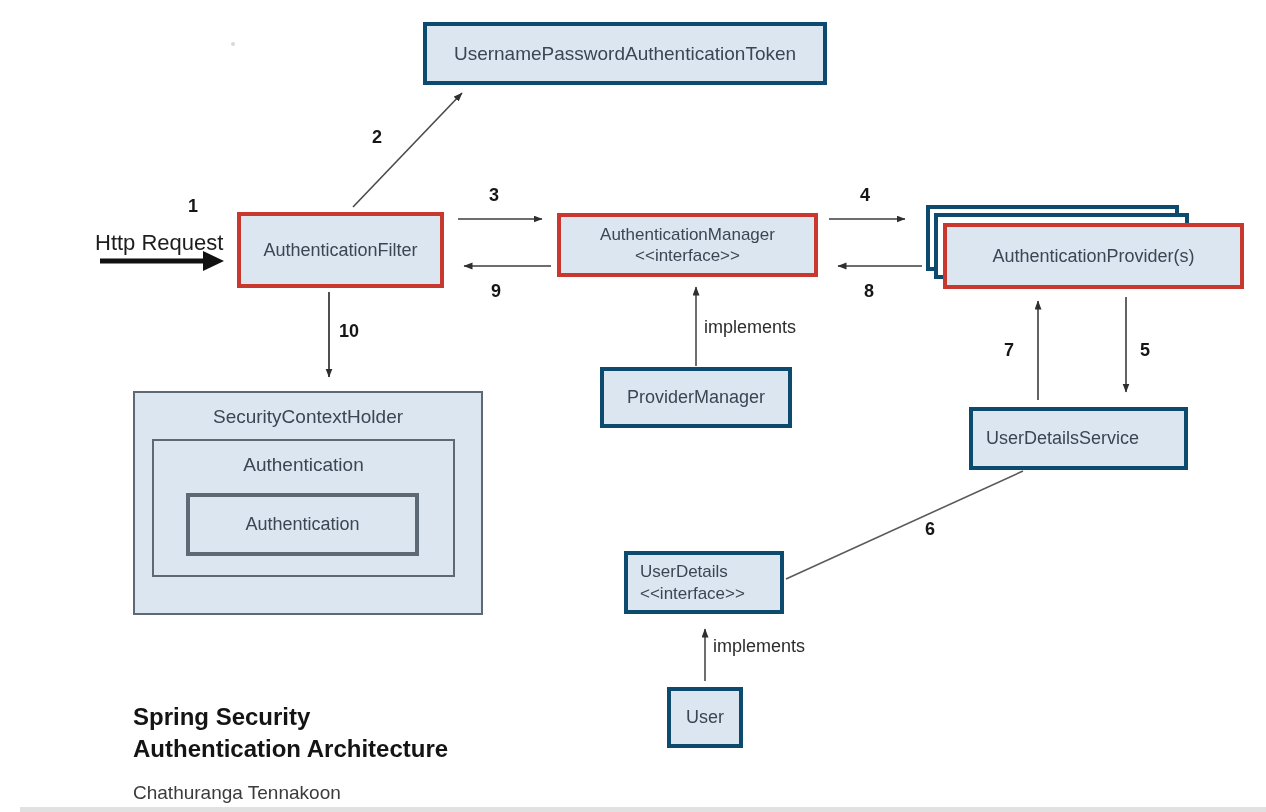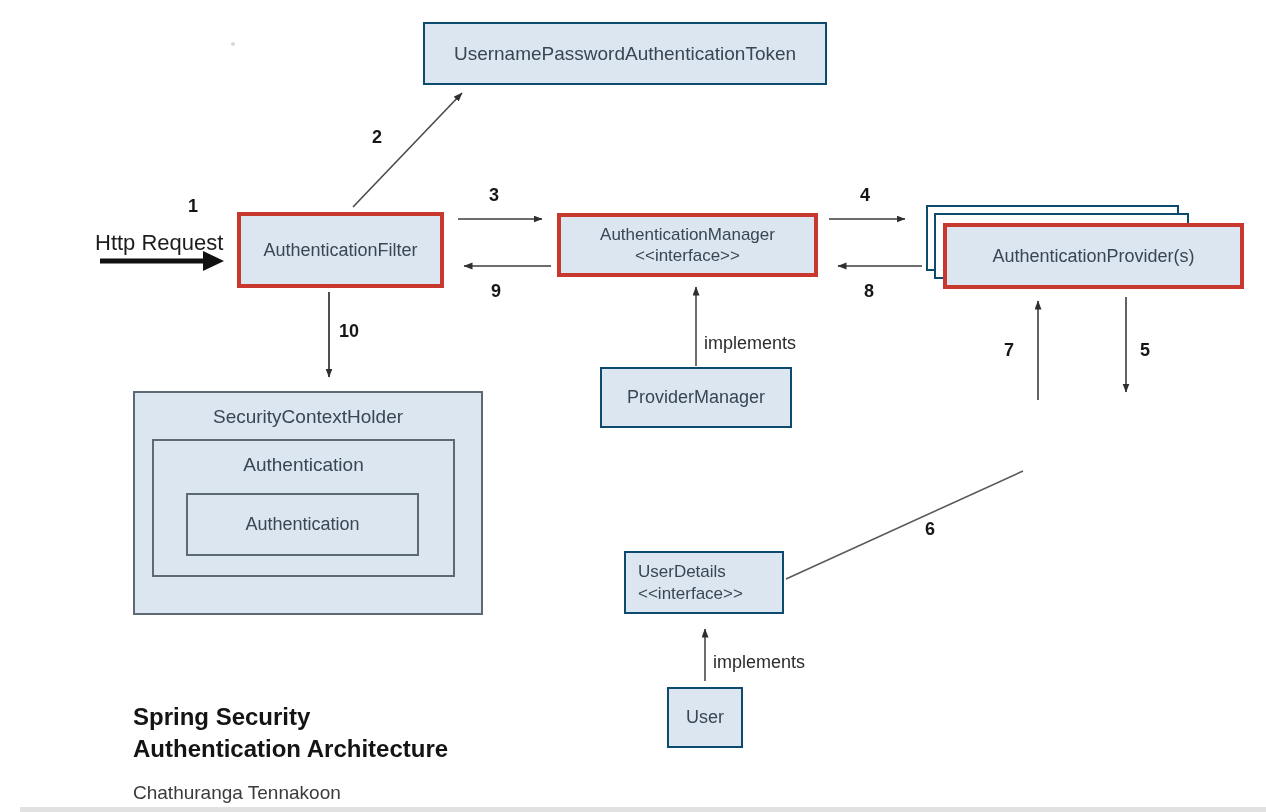--- a/index.html
+++ b/index.html
@@ -15,21 +15,21 @@
   }
   svg.connectors {
     position:absolute; left:0; top:0;
     width:1266px; height:812px;
     pointer-events:none;
   }
   .node {
     position:absolute;
     box-sizing:border-box;
     background:#dce6f1;
-    border:2px solid #0c4a6e;
+    border:4px solid #0c4a6e;
     display:flex;
     align-items:center;
     justify-content:center;
     color:#3a4653;
     font-size:18px;
     text-align:center;
     line-height:1.25;
   }
   .node.red { border:4px solid #c8382f; }
   .node.ghost { background:#ffffff; }
@@ -51,21 +51,20 @@
   .num {
     position:absolute;
     font-weight:bold;
     font-size:18px;
     color:#161616;
   }
   .freelabel {
     position:absolute;
     font-size:18px;
     color:#2c2c2c;
-    margin-top:16px;
   }
   .request-label {
     position:absolute;
     left:95px; top:230px;
     font-size:22px;
     color:#1d1d1d;
   }
   .title-block {
     position:absolute;
     left:133px; top:701px;
@@ -160,20 +159,23 @@
   <div class="container-node" style="left:133px;top:391px;width:350px;height:224px">
     <span class="box-title">SecurityContextHolder</span>
   </div>
   <div class="container-node" style="left:152px;top:439px;width:303px;height:138px">
     <span class="box-title">Authentication</span>
   </div>
   <div class="node" style="left:186px;top:493px;width:233px;height:63px;border-color:#5d6a75">
     <span>Authentication</span>
   </div>
 
+  <div class="node left-align" style="left:969px;top:407px;width:219px;height:63px;padding-left:13px">
+    <span>UserDetailsService</span>
+  </div>
 
   <div class="node left-align" style="left:624px;top:551px;width:160px;height:63px;font-size:17px;padding-left:12px">
     <div class="twoline" style="align-items:flex-start">
       <span>UserDetails</span>
       <span>&lt;&lt;interface&gt;&gt;</span>
     </div>
   </div>
 
   <div class="node" style="left:667px;top:687px;width:76px;height:61px">
     <span>User</span>

